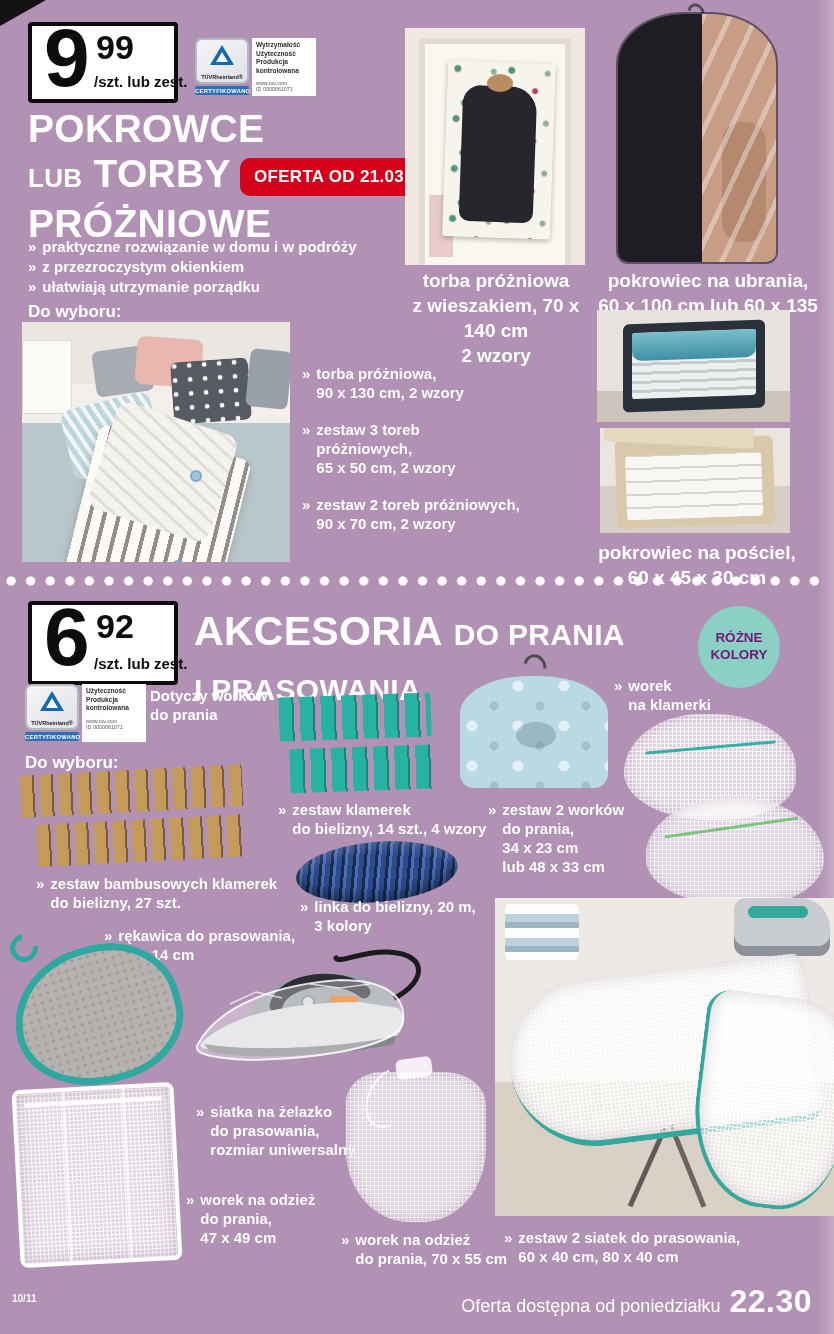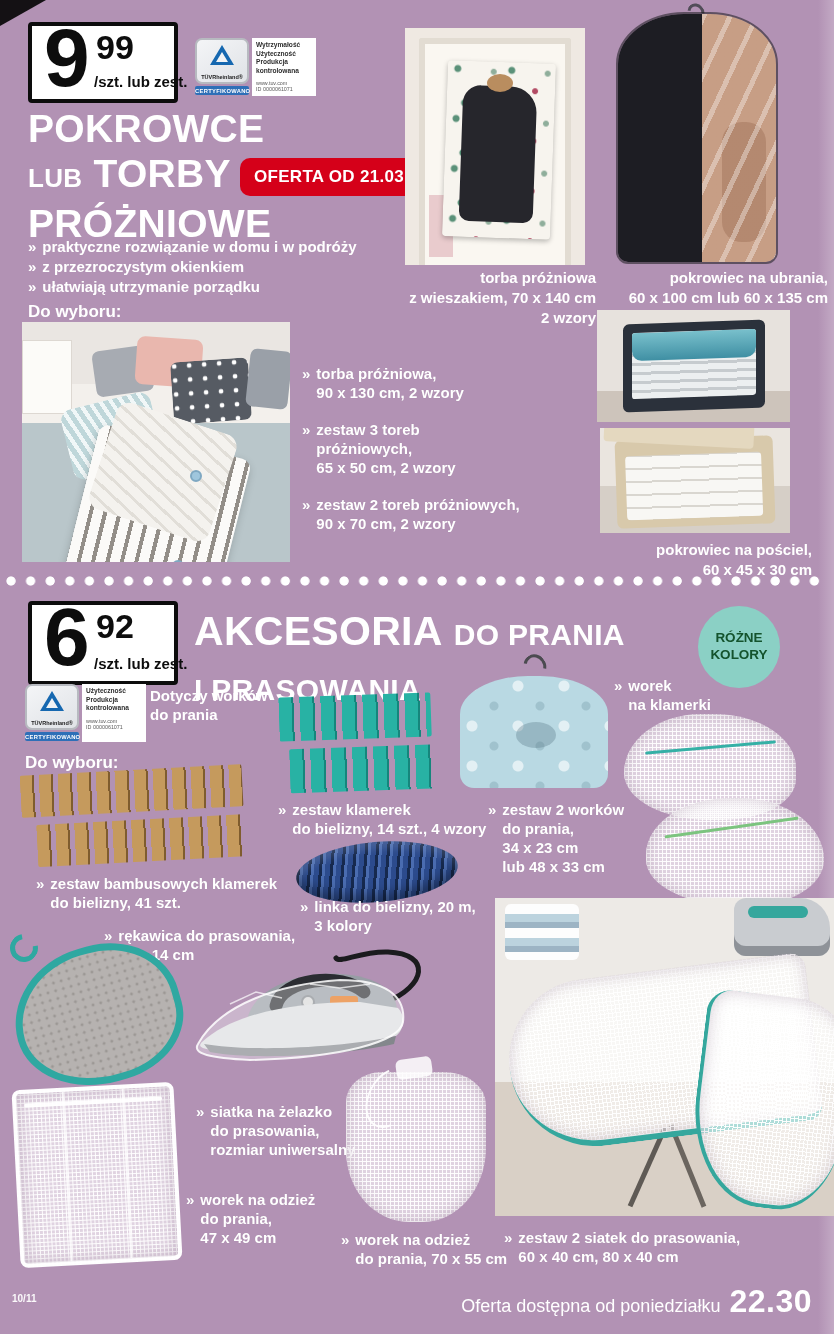--- a/index.html
+++ b/index.html
@@ -37,27 +37,27 @@
   .tuv-web{margin-top:5px;font-size:5.4px;color:#5a5a5a}
   .tuv-id{font-size:5.4px;color:#5a5a5a}
 
   
   .h1line{font-size:39px;font-weight:800;line-height:45px;letter-spacing:.3px}
   .h1small{font-size:26px;font-weight:800}
   .offer-badge{background:#d50019;color:#fff;font-size:17px;font-weight:700;padding:9px 14px;border-radius:10px;letter-spacing:.3px}
   .h2big{font-size:41px;font-weight:700;letter-spacing:.3px}
   .h2sm{font-size:30px;font-weight:800;letter-spacing:.3px}
   .circle-badge{width:82px;height:82px;border-radius:50%;background:#8bd0c5;display:flex;align-items:center;justify-content:center;
-                text-align:center;font-size:13.5px;font-weight:700;color:#14532d;line-height:1.25}
+                text-align:center;font-size:13.5px;font-weight:700;color:#701a75;line-height:1.25}
 
   
   .feat-row{display:flex;gap:6px;font-size:15px;font-weight:600;line-height:19px}
   .choose{font-size:17px;font-weight:700}
   .bullet{display:flex;gap:6px;font-size:15px;font-weight:600;line-height:19px;text-shadow:0 0 1px rgba(0,0,0,.08)}
-  .caption{font-size:15px;font-weight:600;text-align:right;line-height:1.32}
+  .caption{font-size:19px;font-weight:600;text-align:center;line-height:1.32}
   .note{font-size:15px;font-weight:600;line-height:19px}
 
   
   .ph{overflow:hidden}
   .mesh{background-color:rgba(255,255,255,.6);
         background-image:repeating-linear-gradient(0deg,rgba(255,255,255,.95) 0 1px,rgba(255,255,255,0) 1px 4px),
                          repeating-linear-gradient(90deg,rgba(255,255,255,.95) 0 1px,rgba(255,255,255,0) 1px 4px);
         box-shadow:inset 0 0 16px rgba(110,80,110,.28)}
 
   
@@ -399,21 +399,21 @@
     </div>
 
   <div class="abs bpegs">
     <div class="bp-row"></div>
     <div class="bp-row"></div>
   </div>
 
   <div class="abs bullet" style="left:36px;top:874px">
       <span>»</span>
       <span class="pre">zestaw bambusowych klamerek
-do bielizny, 41 szt.</span>
+do bielizny, 27 szt.</span>
     </div>
 
   <div class="abs cline"></div>
   <div class="abs bullet" style="left:300px;top:897px">
       <span>»</span>
       <span class="pre">linka do bielizny, 20 m,
 3 kolory</span>
     </div>
 
   <div class="abs bullet" style="left:104px;top:926px">

